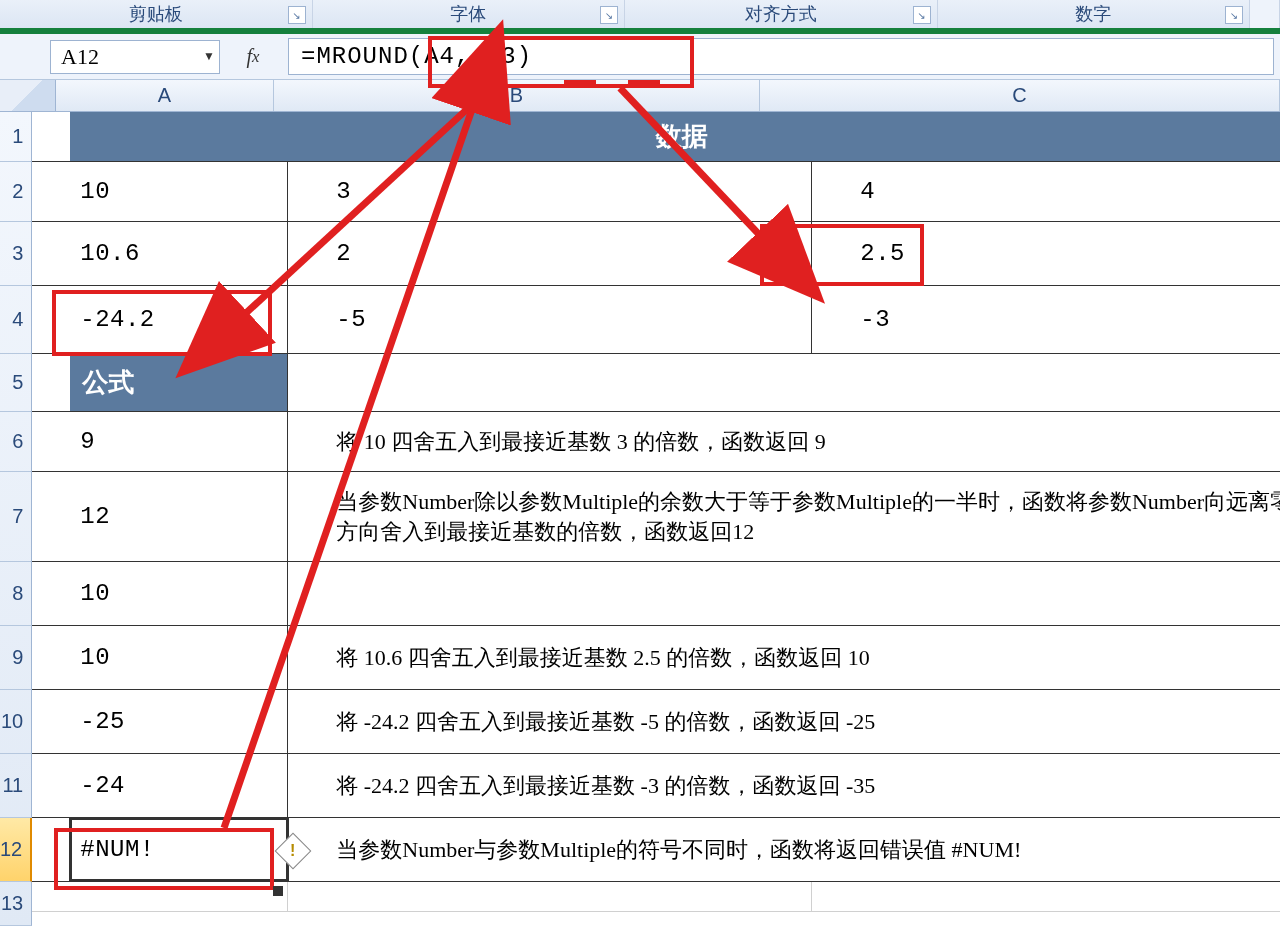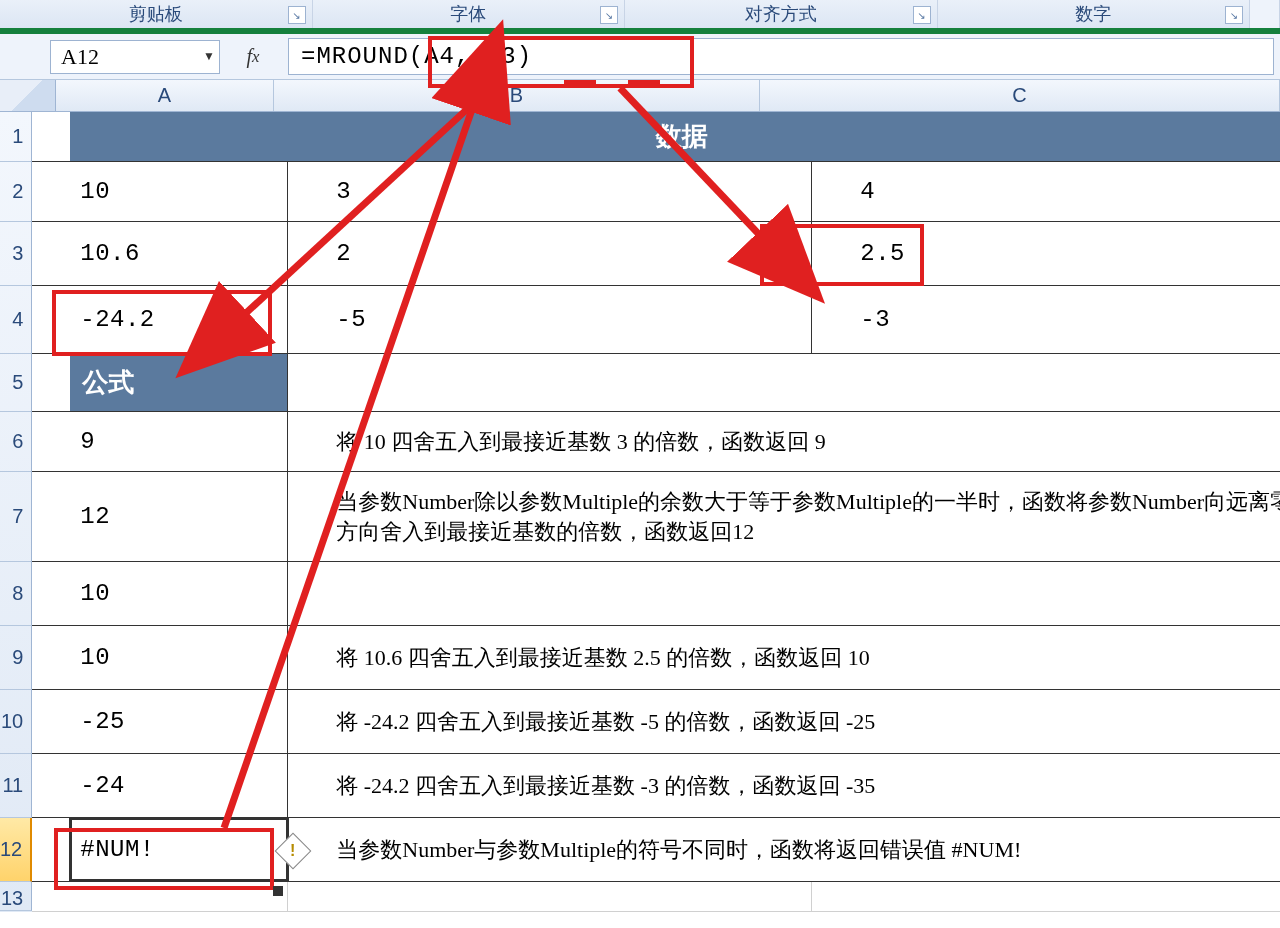--- a/index.html
+++ b/index.html
@@ -64,21 +64,21 @@
   .h3 { height:64px; } .rh3 { height:64px; }
   .h4 { height:68px; } .rh4 { height:68px; }
   .h5 { height:58px; } .rh5 { height:58px; }
   .h6 { height:60px; } .rh6 { height:60px; }
   .h7 { height:90px; } .rh7 { height:90px; }
   .h8 { height:64px; } .rh8 { height:64px; }
   .h9 { height:64px; } .rh9 { height:64px; }
   .h10 { height:64px; } .rh10 { height:64px; }
   .h11 { height:64px; } .rh11 { height:64px; }
   .h12 { height:64px; } .rh12 { height:64px; }
-  .h13 { height:30px; } .rh13 { height:29px;align-items:flex-end; }
+  .h13 { height:30px; } .rh13 { height:44px; }
 </style>
 </head>
 <body>
 
 <div class="ribbon-groups">
   <div class="ribbon-group">
     <span>剪贴板</span>
     <div class="launcher">↘</div>
   </div>
   <div class="ribbon-group">

